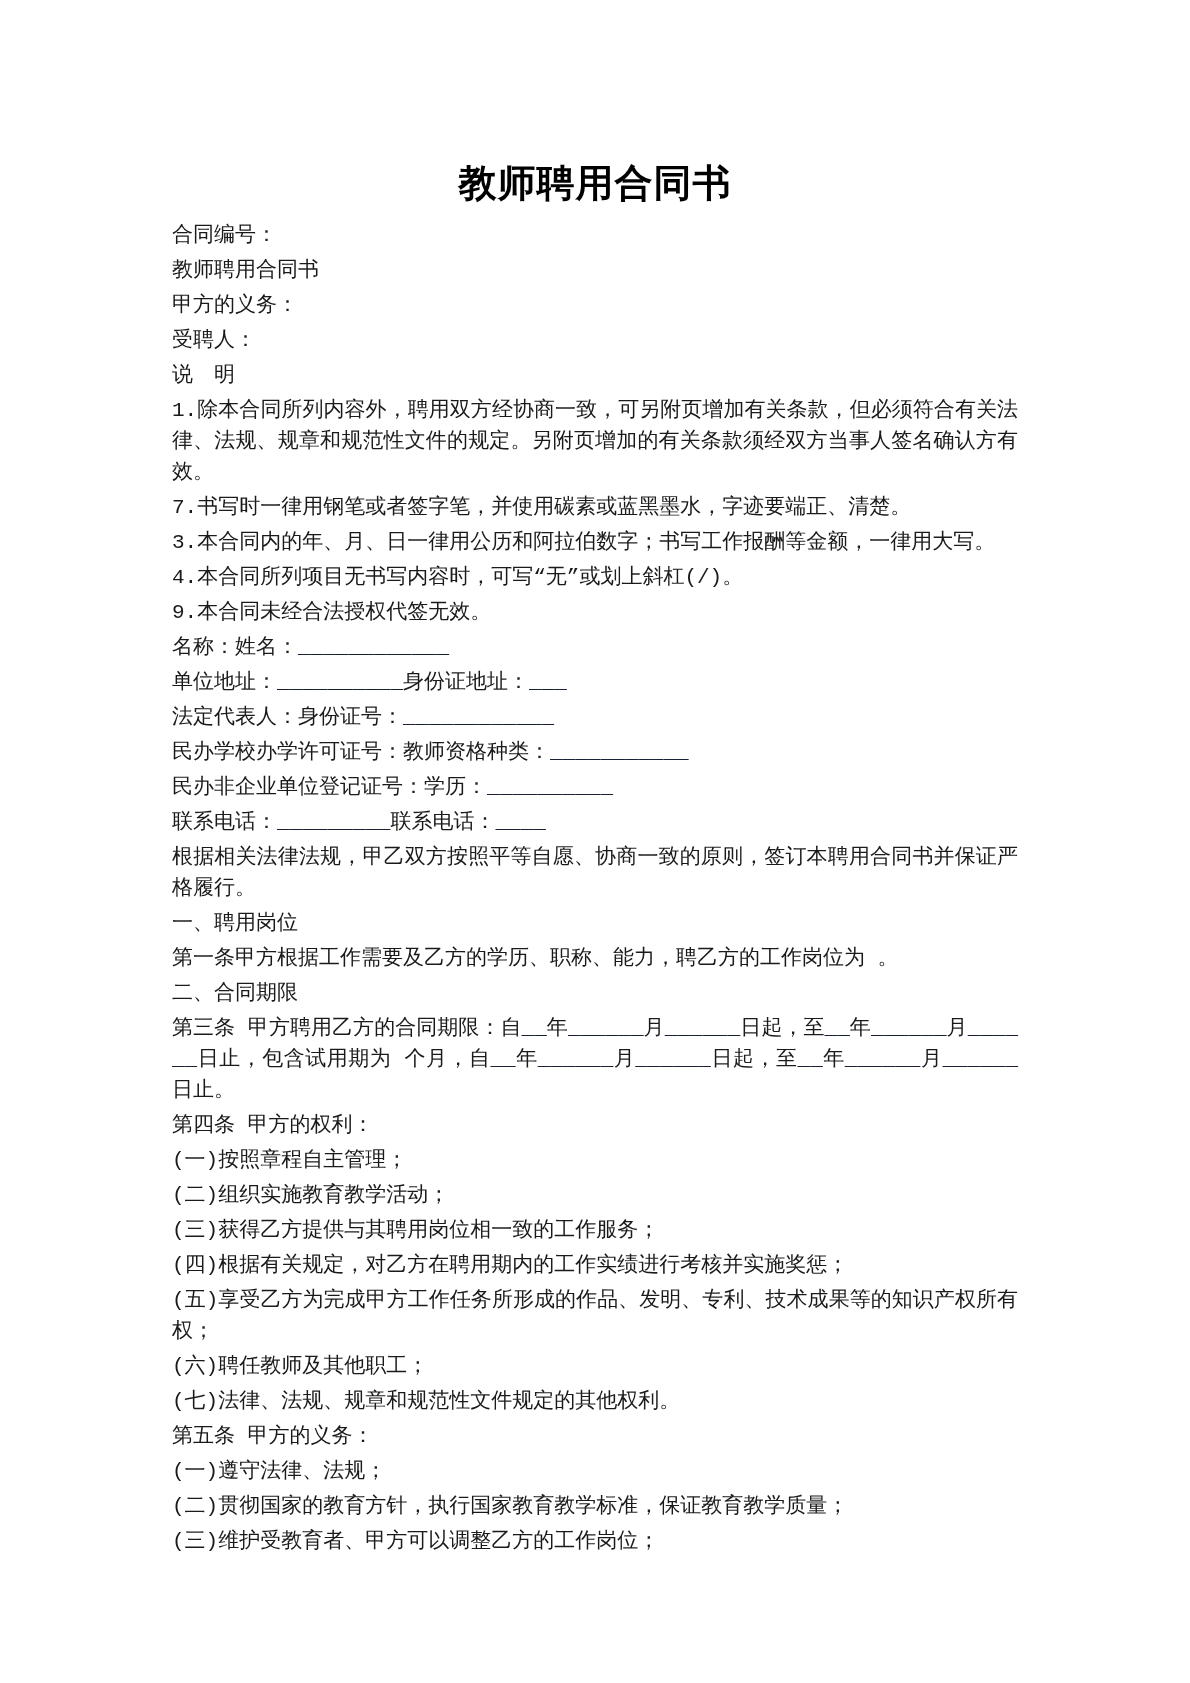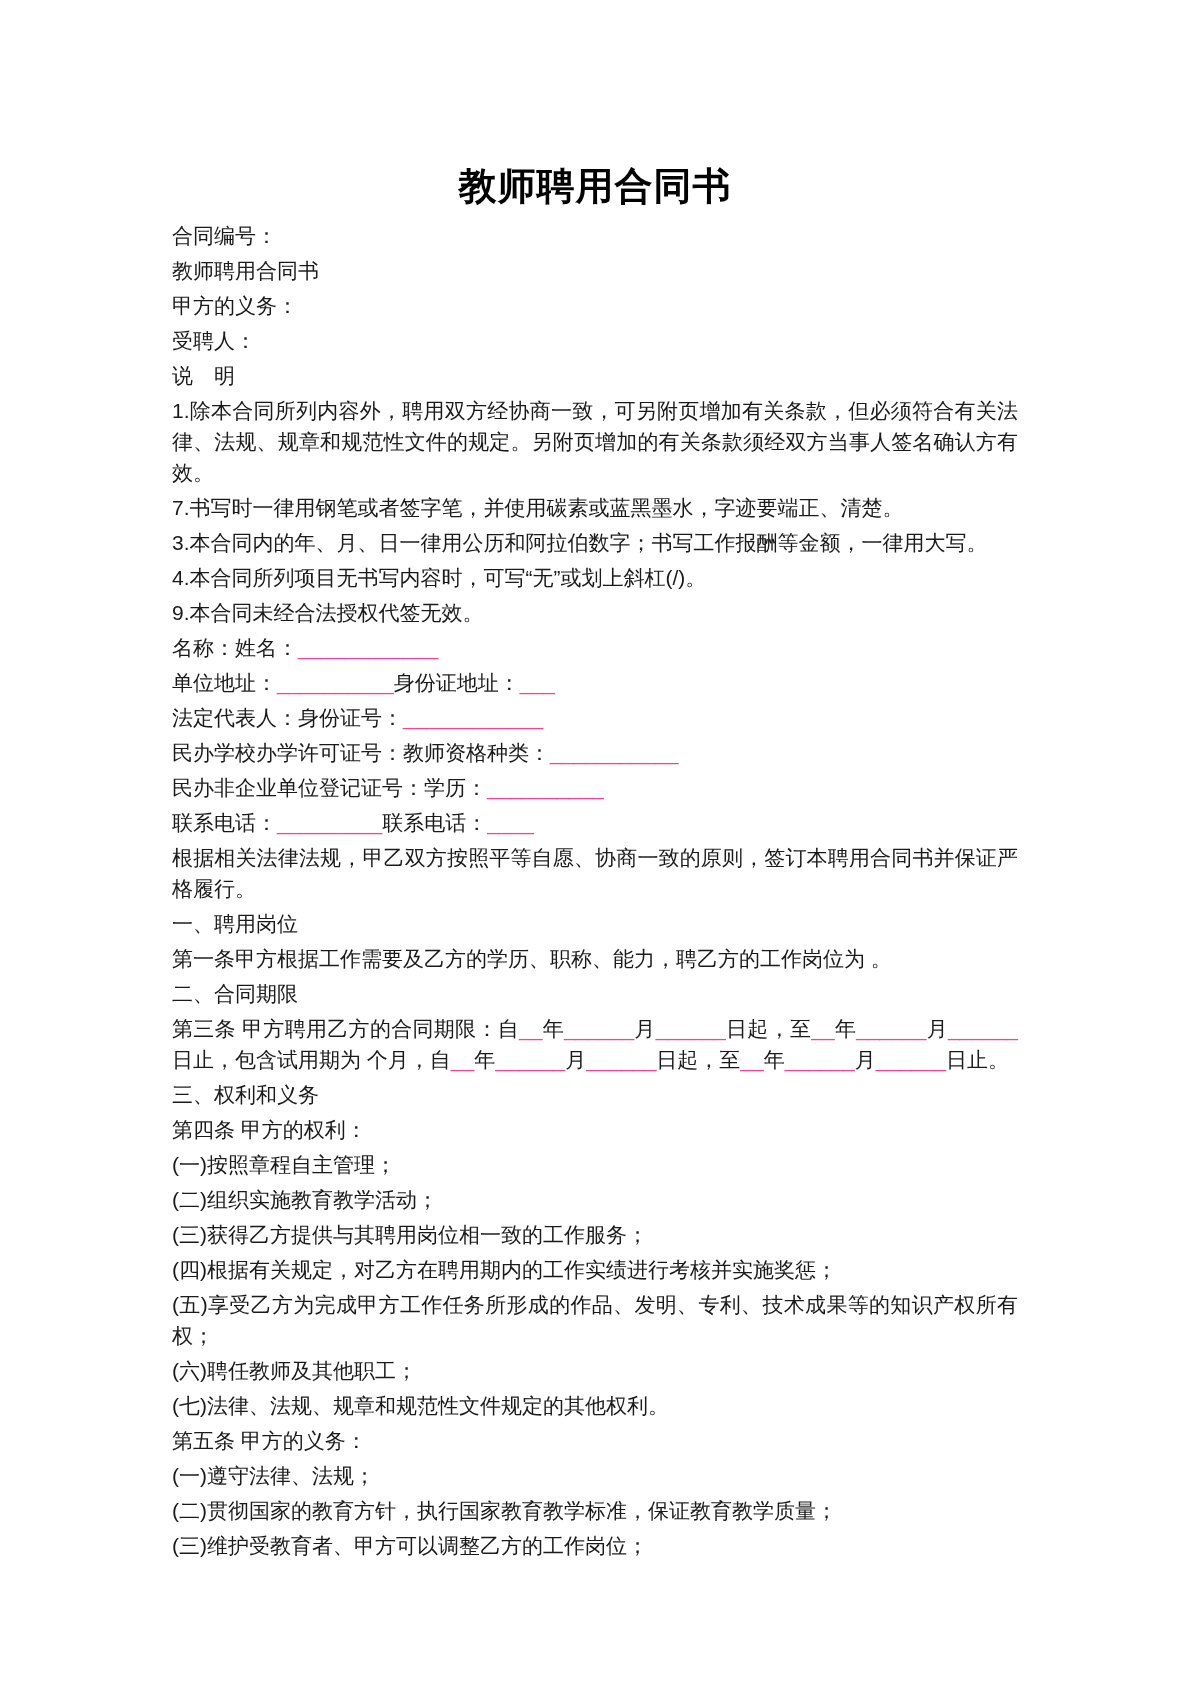--- a/index.html
+++ b/index.html
@@ -6,21 +6,21 @@
     margin: 0;
     padding: 0;
     background: #ffffff;
   }
   .page {
     position: relative;
     width: 1190px;
     height: 1683px;
     background: #ffffff;
     overflow: hidden;
-    font-family: Liberation Sans, sans-serif;
+    font-family: Liberation Mono, monospace;
     color: #1a1a1a;
   }
   .content {
     position: absolute;
     left: 168px;
     top: 160px;
     width: 854px;
   }
   .doc-title {
     margin: 0 0 8px 0;
@@ -34,21 +34,21 @@
   .doc-line {
     margin: 4px;
     font-size: 21px;
     line-height: 31px;
     text-align: justify;
     text-justify: inter-ideograph;
     word-break: break-all;
     color: #1a1a1a;
   }
   .blank {
-    color: #ec4899;
+    color: #0f172a;
     letter-spacing: 0;
   }
 </style>
 </head>
 <body>
 
 <div class="page">
   <div class="content">
     <h1 class="doc-title">教师聘用合同书</h1>
 
@@ -66,21 +66,20 @@
     <p class="doc-line">单位地址：<span class="blank">__________</span>身份证地址：<span class="blank">___</span></p>
     <p class="doc-line">法定代表人：身份证号：<span class="blank">____________</span></p>
     <p class="doc-line">民办学校办学许可证号：教师资格种类：<span class="blank">___________</span></p>
     <p class="doc-line">民办非企业单位登记证号：学历：<span class="blank">__________</span></p>
     <p class="doc-line">联系电话：<span class="blank">_________</span>联系电话：<span class="blank">____</span></p>
     <p class="doc-line">根据相关法律法规，甲乙双方按照平等自愿、协商一致的原则，签订本聘用合同书并保证严格履行。</p>
     <p class="doc-line">一、聘用岗位</p>
     <p class="doc-line">第一条甲方根据工作需要及乙方的学历、职称、能力，聘乙方的工作岗位为 。</p>
     <p class="doc-line">二、合同期限</p>
     <p class="doc-line">第三条 甲方聘用乙方的合同期限：自<span class="blank">__</span>年<span class="blank">______</span>月<span class="blank">______</span>日起，至<span class="blank">__</span>年<span class="blank">______</span>月<span class="blank">______</span>日止，包含试用期为 个月，自<span class="blank">__</span>年<span class="blank">______</span>月<span class="blank">______</span>日起，至<span class="blank">__</span>年<span class="blank">______</span>月<span class="blank">______</span>日止。</p>
-    <p class="doc-line">三、权利和义务</p>
     <p class="doc-line">第四条 甲方的权利：</p>
     <p class="doc-line">(一)按照章程自主管理；</p>
     <p class="doc-line">(二)组织实施教育教学活动；</p>
     <p class="doc-line">(三)获得乙方提供与其聘用岗位相一致的工作服务；</p>
     <p class="doc-line">(四)根据有关规定，对乙方在聘用期内的工作实绩进行考核并实施奖惩；</p>
     <p class="doc-line">(五)享受乙方为完成甲方工作任务所形成的作品、发明、专利、技术成果等的知识产权所有权；</p>
     <p class="doc-line">(六)聘任教师及其他职工；</p>
     <p class="doc-line">(七)法律、法规、规章和规范性文件规定的其他权利。</p>
     <p class="doc-line">第五条 甲方的义务：</p>
     <p class="doc-line">(一)遵守法律、法规；</p>

